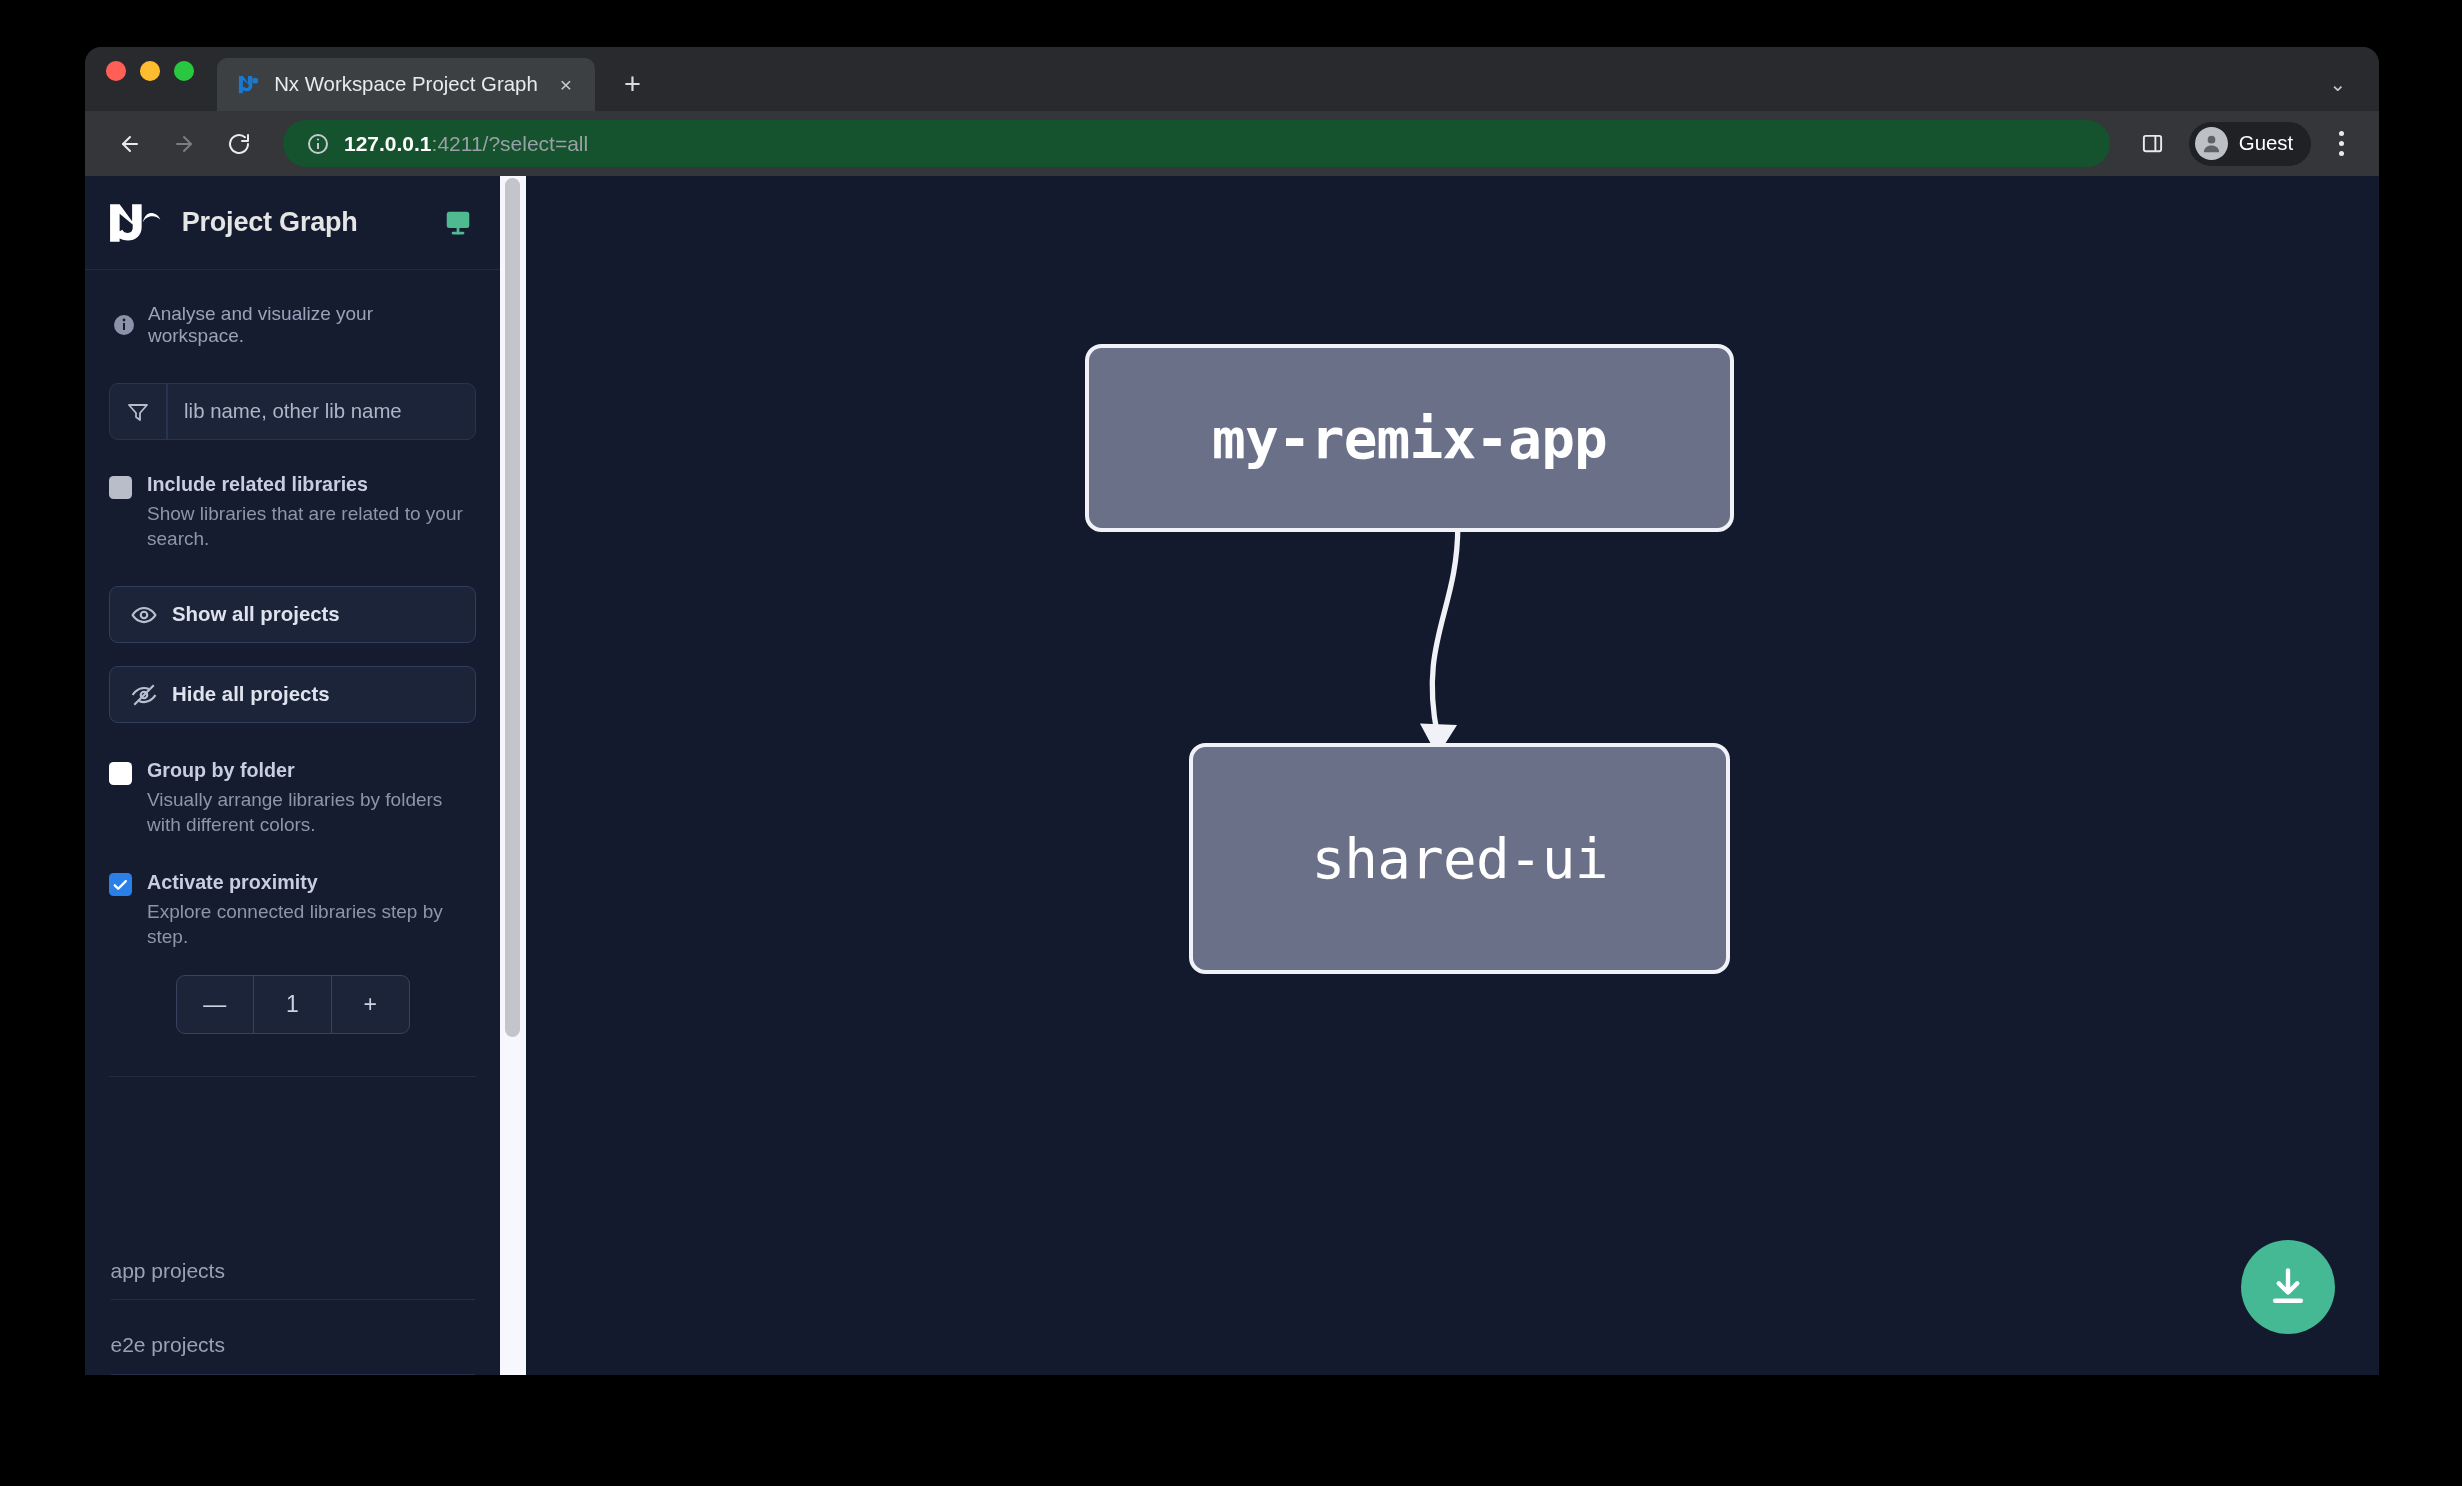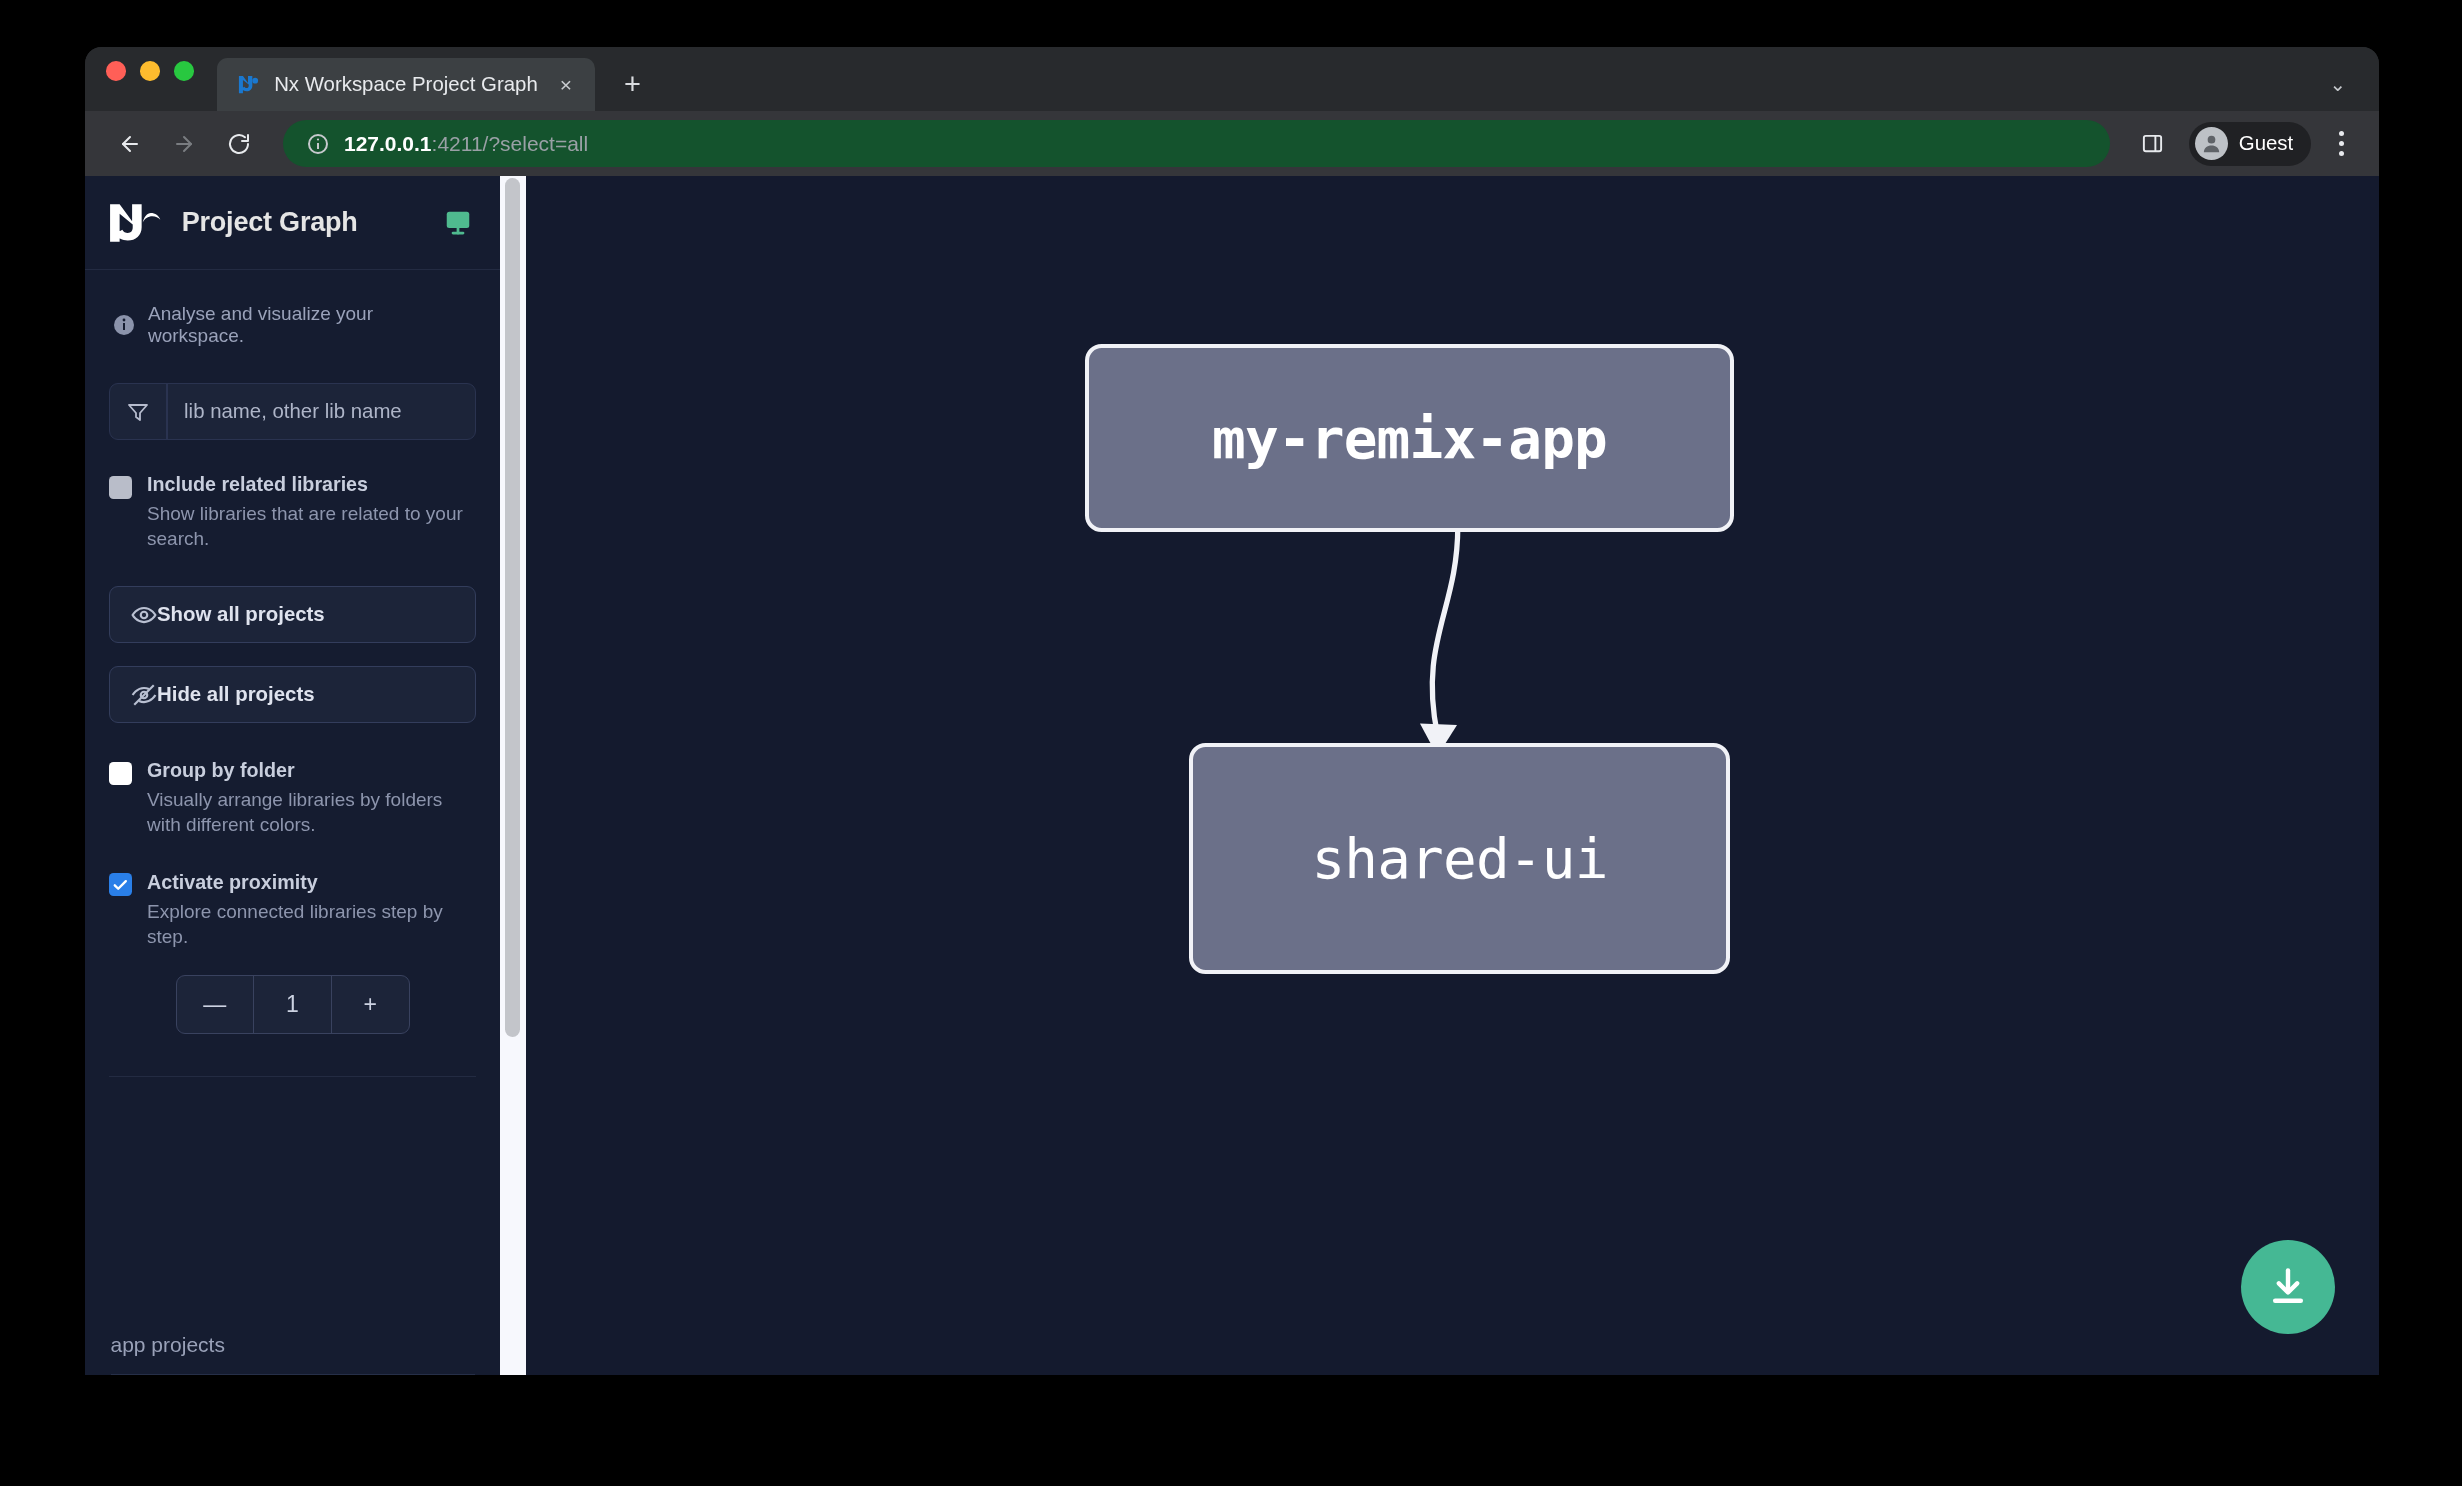--- a/index.html
+++ b/index.html
@@ -278,20 +278,21 @@
   }
 
   .action-btn {
     margin-top: 23px;
     height: 57px;
     background: #1c2439;
     border: 1.5px solid #333d5c;
     border-radius: 9px;
     display: flex;
     align-items: center;
+    gap: 15px;
     padding: 0 21px;
     color: #dfe3ee;
     font-size: 20.4px;
     font-weight: 700;
   }
   .action-btn.first { margin-top: 35px; }
   .action-btn svg { width: 26px; height: 26px; flex: 0 0 auto; color: #b9c0d2; }
 
   .stepper {
     margin: 26px auto 0 auto;
@@ -563,20 +564,23 @@
           <span class="stepper-btn">+</span>
         </div>
 
         <div class="sidebar-divider"></div>
       </div>
 
       <div class="projects-section">
         <div class="project-group">
           <span class="project-group-title">app projects</span>
         </div>
+        <div class="project-group">
+          <span class="project-group-title">e2e projects</span>
+        </div>
       </div>
     </div>
 
     <div class="scroll-strip">
       <div class="scroll-thumb"></div>
     </div>
 
     <div class="graph">
 
       <svg class="graph-svg" viewBox="0 0 2450 1546" preserveAspectRatio="none">

